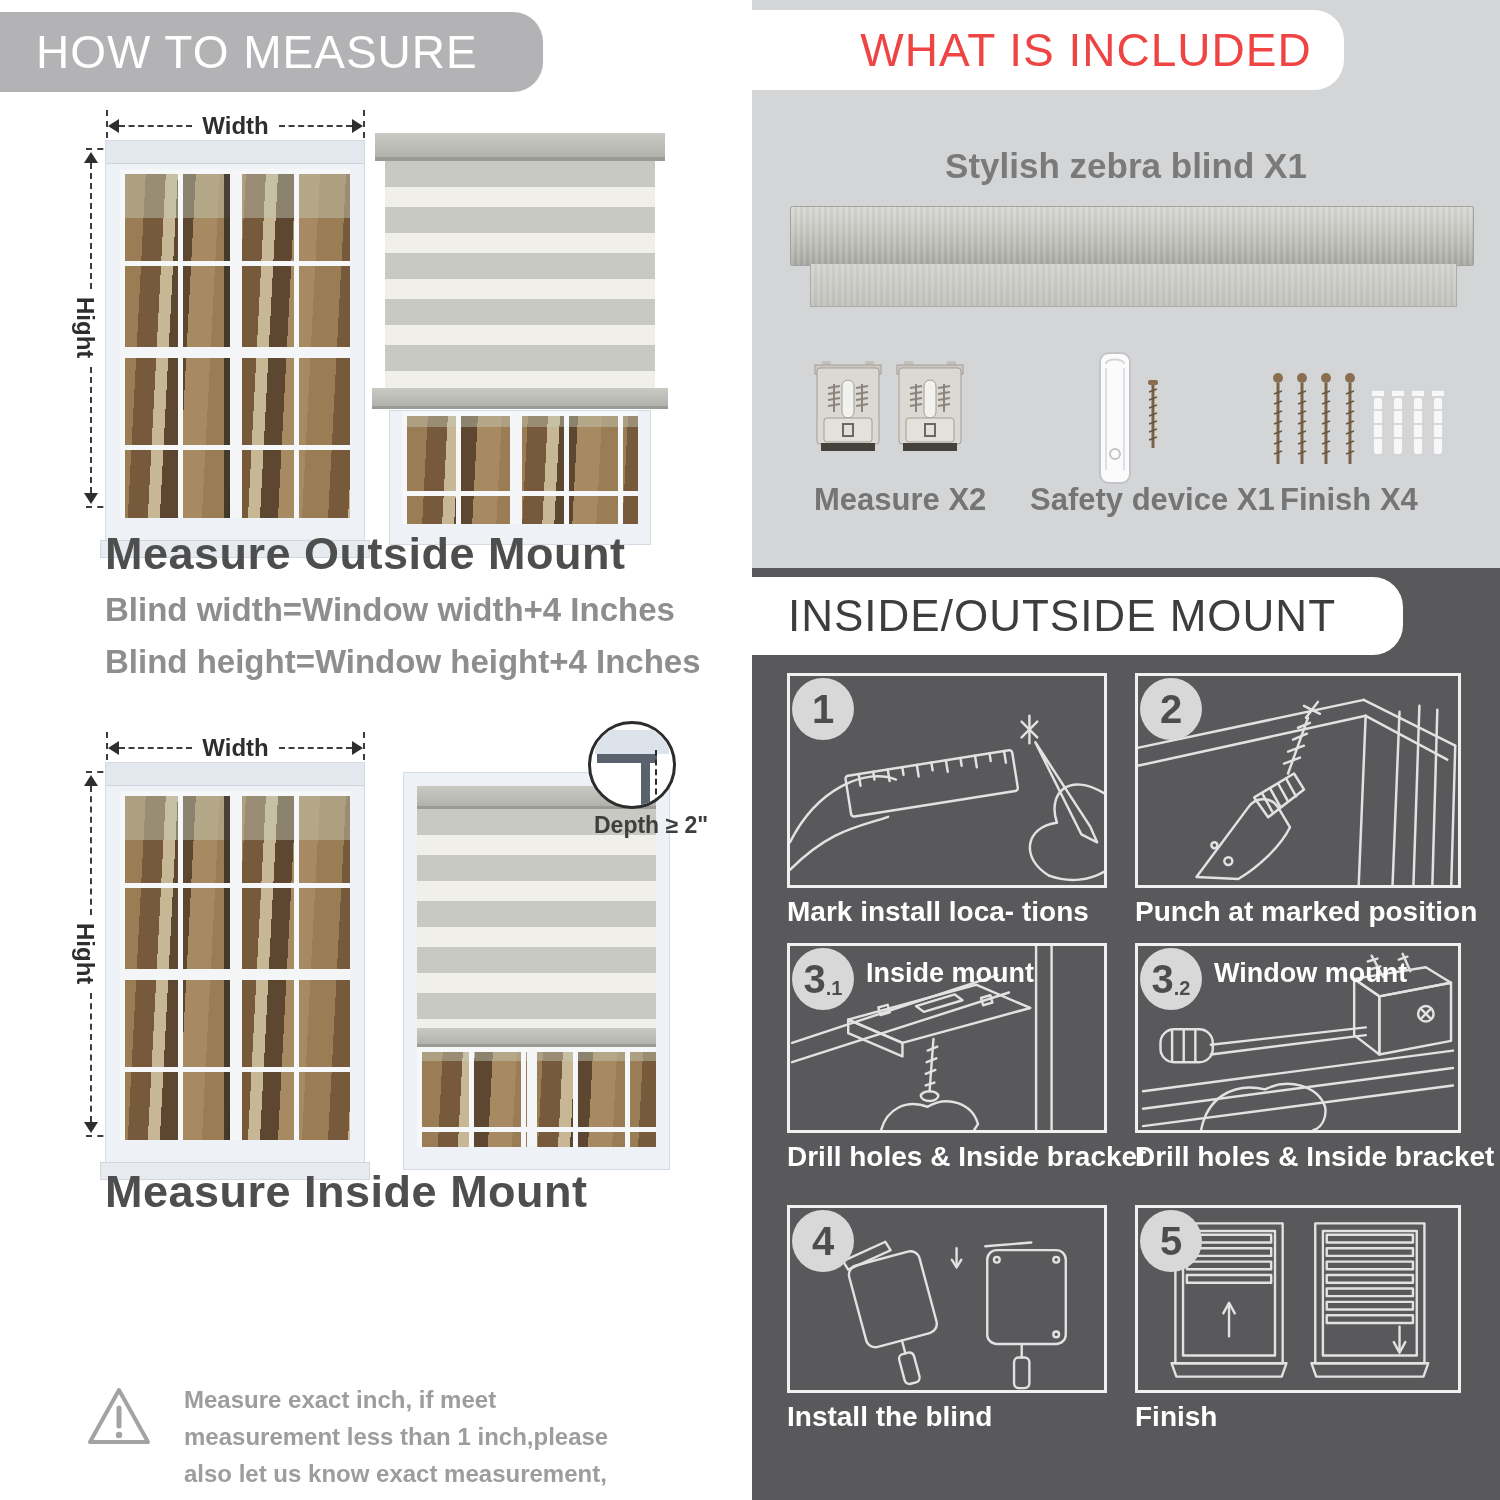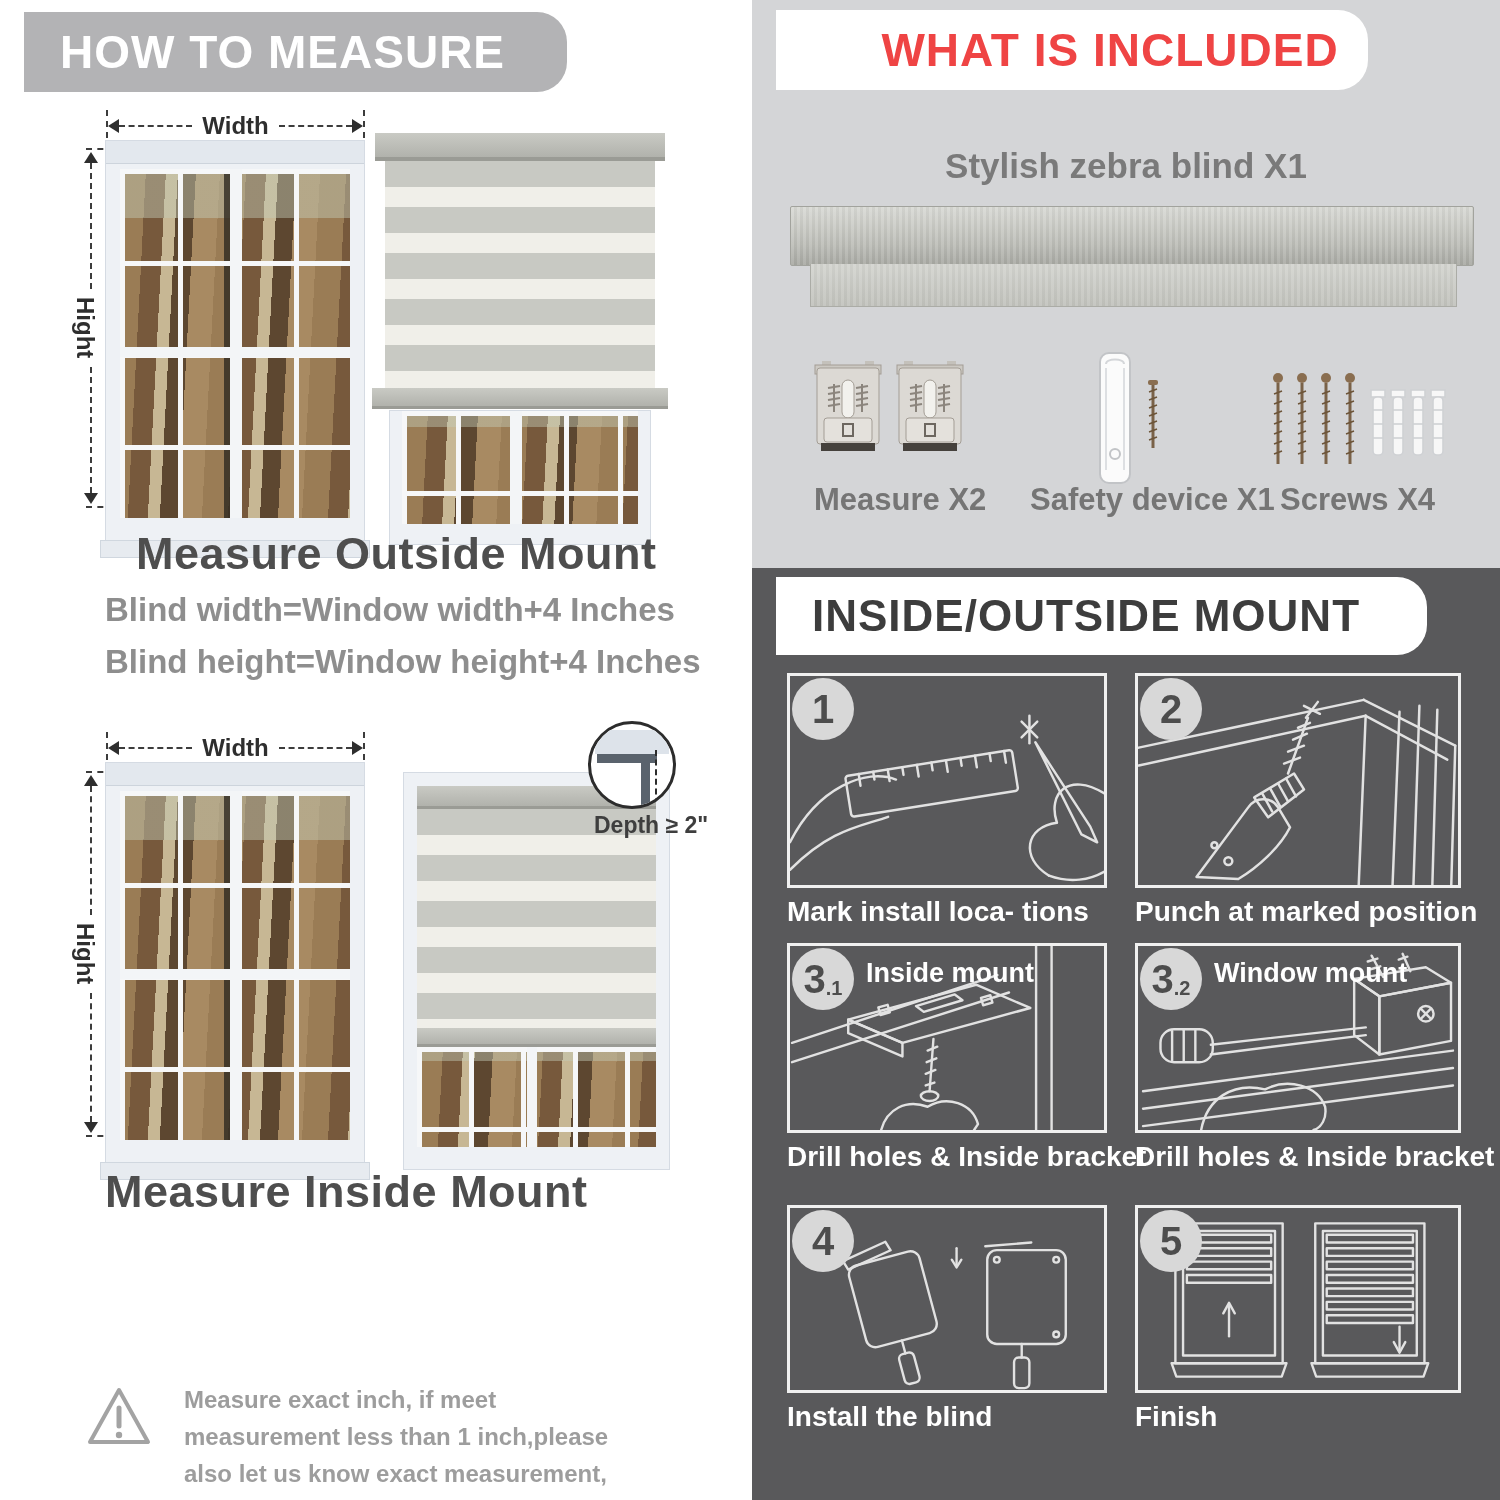--- a/index.html
+++ b/index.html
@@ -6,22 +6,22 @@
   body{
     width:1500px;height:1500px;position:relative;overflow:hidden;
     background:#ffffff;
     font-family:"Liberation Sans", sans-serif;
     -webkit-font-smoothing:antialiased;
   }
   .abs{position:absolute;}
 
   
   .hdr{
-    height:80px;line-height:80px;font-weight:bold;font-size:46px;letter-spacing:1px;
-    border-radius:0 30px 30px 0;white-space:nowrap;margin-left:24px;
+    height:80px;line-height:80px;font-weight:normal;font-size:46px;letter-spacing:1px;
+    border-radius:0 30px 30px 0;white-space:nowrap;
   }
   .hdr-left{background:#b3b3b5;color:#ffffff;padding-left:36px;}
   .hdr-included{background:#ffffff;color:#ef4444;padding-left:76px;text-align:center;}
   .hdr-mount{background:#ffffff;color:#3d3d3d;padding-left:36px;font-size:44px;}
 
   
   .sec-title{font-size:45px;font-weight:bold;color:#4e4e4e;letter-spacing:.5px;white-space:nowrap;}
   .sec-lines{font-size:33px;font-weight:bold;color:#8e8e8e;line-height:52px;white-space:nowrap;}
   .warn-text{font-size:24px;font-weight:600;color:#9d9d9d;line-height:37px;}
 
@@ -143,21 +143,21 @@
     <div class="abs" style="left:14px;top:277px;width:262px;height:135px;background:#eef1f5;border:1px solid #d5dbe3;box-sizing:border-box;">
       <div class="panes" style="left:12px;right:12px;top:0;bottom:20px;">
         <div class="grid" style="background:
           repeating-linear-gradient(90deg,#f6f7f8 0 5px,rgba(0,0,0,0) 5px 54px),
           repeating-linear-gradient(180deg,#f6f7f8 0 5px,rgba(0,0,0,0) 5px 80px);"></div>
         <div class="vbar" style="left:108px;"></div>
       </div>
     </div>
   </div>
 
-  <div class="abs sec-title" style="left:105px;top:528px;margin-left:31px;">Measure Outside Mount</div>
+  <div class="abs sec-title" style="left:105px;top:528px;">Measure Outside Mount</div>
   <div class="abs sec-lines" style="left:105px;top:584px;">
     <div>Blind width=Window width+4 Inches</div>
     <div>Blind height=Window height+4 Inches</div>
   </div>
 
   <div class="abs" style="left:108px;top:740px;width:255px;">
     <div class="harrow">
       <span class="tri l"></span>
       <span class="dash"></span>
       <span class="lbl">Width</span>
@@ -390,21 +390,21 @@
           <rect x="-5" y="7" width="10" height="58" rx="4"></rect>
           <line x1="-5" y1="20" x2="5" y2="20"></line>
           <line x1="-5" y1="34" x2="5" y2="34"></line>
           <line x1="-5" y1="48" x2="5" y2="48"></line>
         </g>
     </g>
   </svg>
 
   <div class="abs part-label" style="left:62px;top:482px;width:152px;">Measure X2</div>
   <div class="abs part-label" style="left:278px;top:482px;width:200px;">Safety device X1</div>
-  <div class="abs part-label" style="left:528px;top:482px;width:130px;">Screws X4</div>
+  <div class="abs part-label" style="left:528px;top:482px;width:130px;">Finish X4</div>
 </div>
 
 <div class="abs dark-sec" style="left:752px;top:568px;width:748px;height:932px;">
 
   <div class="abs hdr hdr-mount" style="left:0;top:9px;width:615px;height:78px;line-height:78px;">
     <span>INSIDE/OUTSIDE MOUNT</span>
   </div>
 
   <div class="abs step-box" style="left:35px;top:105px;width:320px;height:215px;">
     <div class="badge">

